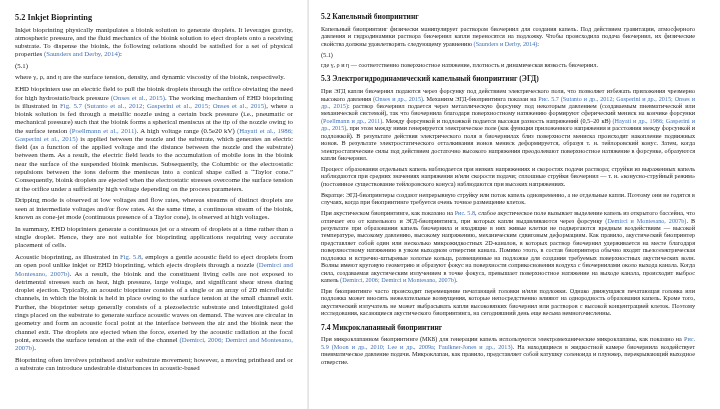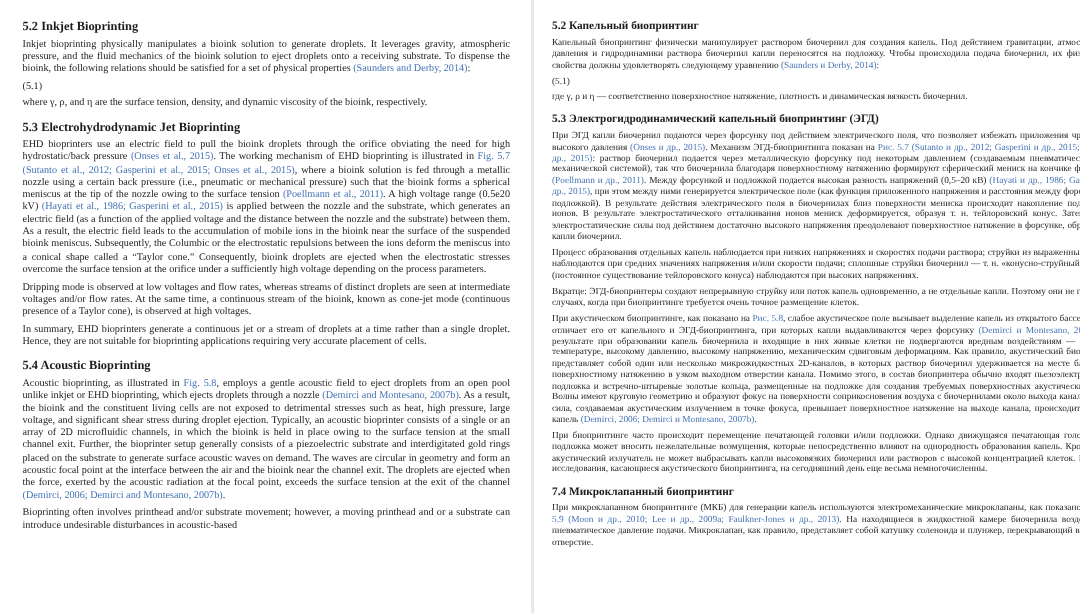--- a/index.html
+++ b/index.html
@@ -12,21 +12,21 @@
     font-family: "Liberation Serif", serif;
     color: var(--ink);
   }
   .spread { display: flex; width: 720px; height: 409px; }
   .page {
     flex: none;
     height: 409px;
     overflow: hidden;
     text-align: justify;
   }
-  .page-left  { width: 354px; padding: 13px 14px 10px 15px; font-size: 6.8px; line-height: 1.22; }
+  .page-left  { width: 307px; padding: 13px 14px 10px 15px; font-size: 6.8px; line-height: 1.22; }
   .divider    { flex: none; width: 2px; height: 409px; background: linear-gradient(to right, #eeeeee, #e2e2e2); }
   .page-right { width: 400px; padding: 13px 14px 10px 12px; font-size: 6.2px; line-height: 1.2; }
   .sec-heading {
     font-size: 1.22em;
     font-weight: 600;
     margin: 7px 0 3px 0;
     text-align: left;
     line-height: 1.15;
   }
   .page-right .sec-heading { font-weight: 700; }
@@ -41,25 +41,23 @@
 </style>
 </head>
 <body style="background: rgb(255, 255, 255);">
 
 <div class="spread">
   <div class="page page-left">
       <h2 class="sec-heading">5.2 Inkjet Bioprinting</h2>
       <p class="para"><span>Inkjet bioprinting physically manipulates a bioink solution to generate droplets. It leverages gravity, atmospheric pressure, and the fluid mechanics of the bioink solution to eject droplets onto a receiving substrate. To dispense the bioink, the following relations should be satisfied for a set of physical properties </span><span class="cite">(Saunders and Derby, 2014)</span><span>:</span></p>
       <div class="equation"><span class="eq-label">(5.1)</span></div>
       <p class="para"><span>where γ, ρ, and η are the surface tension, density, and dynamic viscosity of the bioink, respectively.</span></p>
-      <h2 class="sec-heading">5.3 Electrohydrodynamic Jet Bioprinting</h2>
       <p class="para"><span>EHD bioprinters use an electric field to pull the bioink droplets through the orifice obviating the need for high hydrostatic/back pressure </span><span class="cite">(Onses et al., 2015)</span><span>. The working mechanism of EHD bioprinting is illustrated in </span><span class="cite">Fig. 5.7</span><span> </span><span class="cite">(Sutanto et al., 2012; Gasperini et al., 2015; Onses et al., 2015)</span><span>, where a bioink solution is fed through a metallic nozzle using a certain back pressure (i.e., pneumatic or mechanical pressure) such that the bioink forms a spherical meniscus at the tip of the nozzle owing to the surface tension </span><span class="cite">(Poellmann et al., 2011)</span><span>. A high voltage range (0.5e20 kV) </span><span class="cite">(Hayati et al., 1986; Gasperini et al., 2015)</span><span> is applied between the nozzle and the substrate, which generates an electric field (as a function of the applied voltage and the distance between the nozzle and the substrate) between them. As a result, the electric field leads to the accumulation of mobile ions in the bioink near the surface of the suspended bioink meniscus. Subsequently, the Columbic or the electrostatic repulsions between the ions deform the meniscus into a conical shape called a “Taylor cone.” Consequently, bioink droplets are ejected when the electrostatic stresses overcome the surface tension at the orifice under a sufficiently high voltage depending on the process parameters.</span></p>
       <p class="para"><span>Dripping mode is observed at low voltages and flow rates, whereas streams of distinct droplets are seen at intermediate voltages and/or flow rates. At the same time, a continuous stream of the bioink, known as cone-jet mode (continuous presence of a Taylor cone), is observed at high voltages.</span></p>
       <p class="para"><span>In summary, EHD bioprinters generate a continuous jet or a stream of droplets at a time rather than a single droplet. Hence, they are not suitable for bioprinting applications requiring very accurate placement of cells.</span></p>
-      <h2 class="sec-heading">5.4 Acoustic Bioprinting</h2>
       <p class="para"><span>Acoustic bioprinting, as illustrated in </span><span class="cite">Fig. 5.8</span><span>, employs a gentle acoustic field to eject droplets from an open pool unlike inkjet or EHD bioprinting, which ejects droplets through a nozzle </span><span class="cite">(Demirci and Montesano, 2007b)</span><span>. As a result, the bioink and the constituent living cells are not exposed to detrimental stresses such as heat, high pressure, large voltage, and significant shear stress during droplet ejection. Typically, an acoustic bioprinter consists of a single or an array of 2D microfluidic channels, in which the bioink is held in place owing to the surface tension at the small channel exit. Further, the bioprinter setup generally consists of a piezoelectric substrate and interdigitated gold rings placed on the substrate to generate surface acoustic waves on demand. The waves are circular in geometry and form an acoustic focal point at the interface between the air and the bioink near the channel exit. The droplets are ejected when the force, exerted by the acoustic radiation at the focal point, exceeds the surface tension at the exit of the channel </span><span class="cite">(Demirci, 2006; Demirci and Montesano, 2007b)</span><span>.</span></p>
       <p class="para"><span>Bioprinting often involves printhead and/or substrate movement; however, a moving printhead and or a substrate can introduce undesirable disturbances in acoustic-based</span></p>
     </div>
   <div class="divider"></div>
   <div class="page page-right">
       <h2 class="sec-heading">5.2 Капельный биопринтинг</h2>
       <p class="para"><span>Капельный биопринтинг физически манипулирует раствором биочернил для создания капель. Под действием гравитации, атмосферного давления и гидродинамики раствора биочернил капли переносятся на подложку. Чтобы происходила подача биочернил, их физические свойства должны удовлетворять следующему уравнению </span><span class="cite">(Saunders и Derby, 2014)</span><span>:</span></p>
       <div class="equation"><span class="eq-label">(5.1)</span></div>
       <p class="para"><span>где γ, ρ и η — соответственно поверхностное натяжение, плотность и динамическая вязкость биочернил.</span></p>
       <h2 class="sec-heading">5.3 Электрогидродинамический капельный биопринтинг (ЭГД)</h2>

